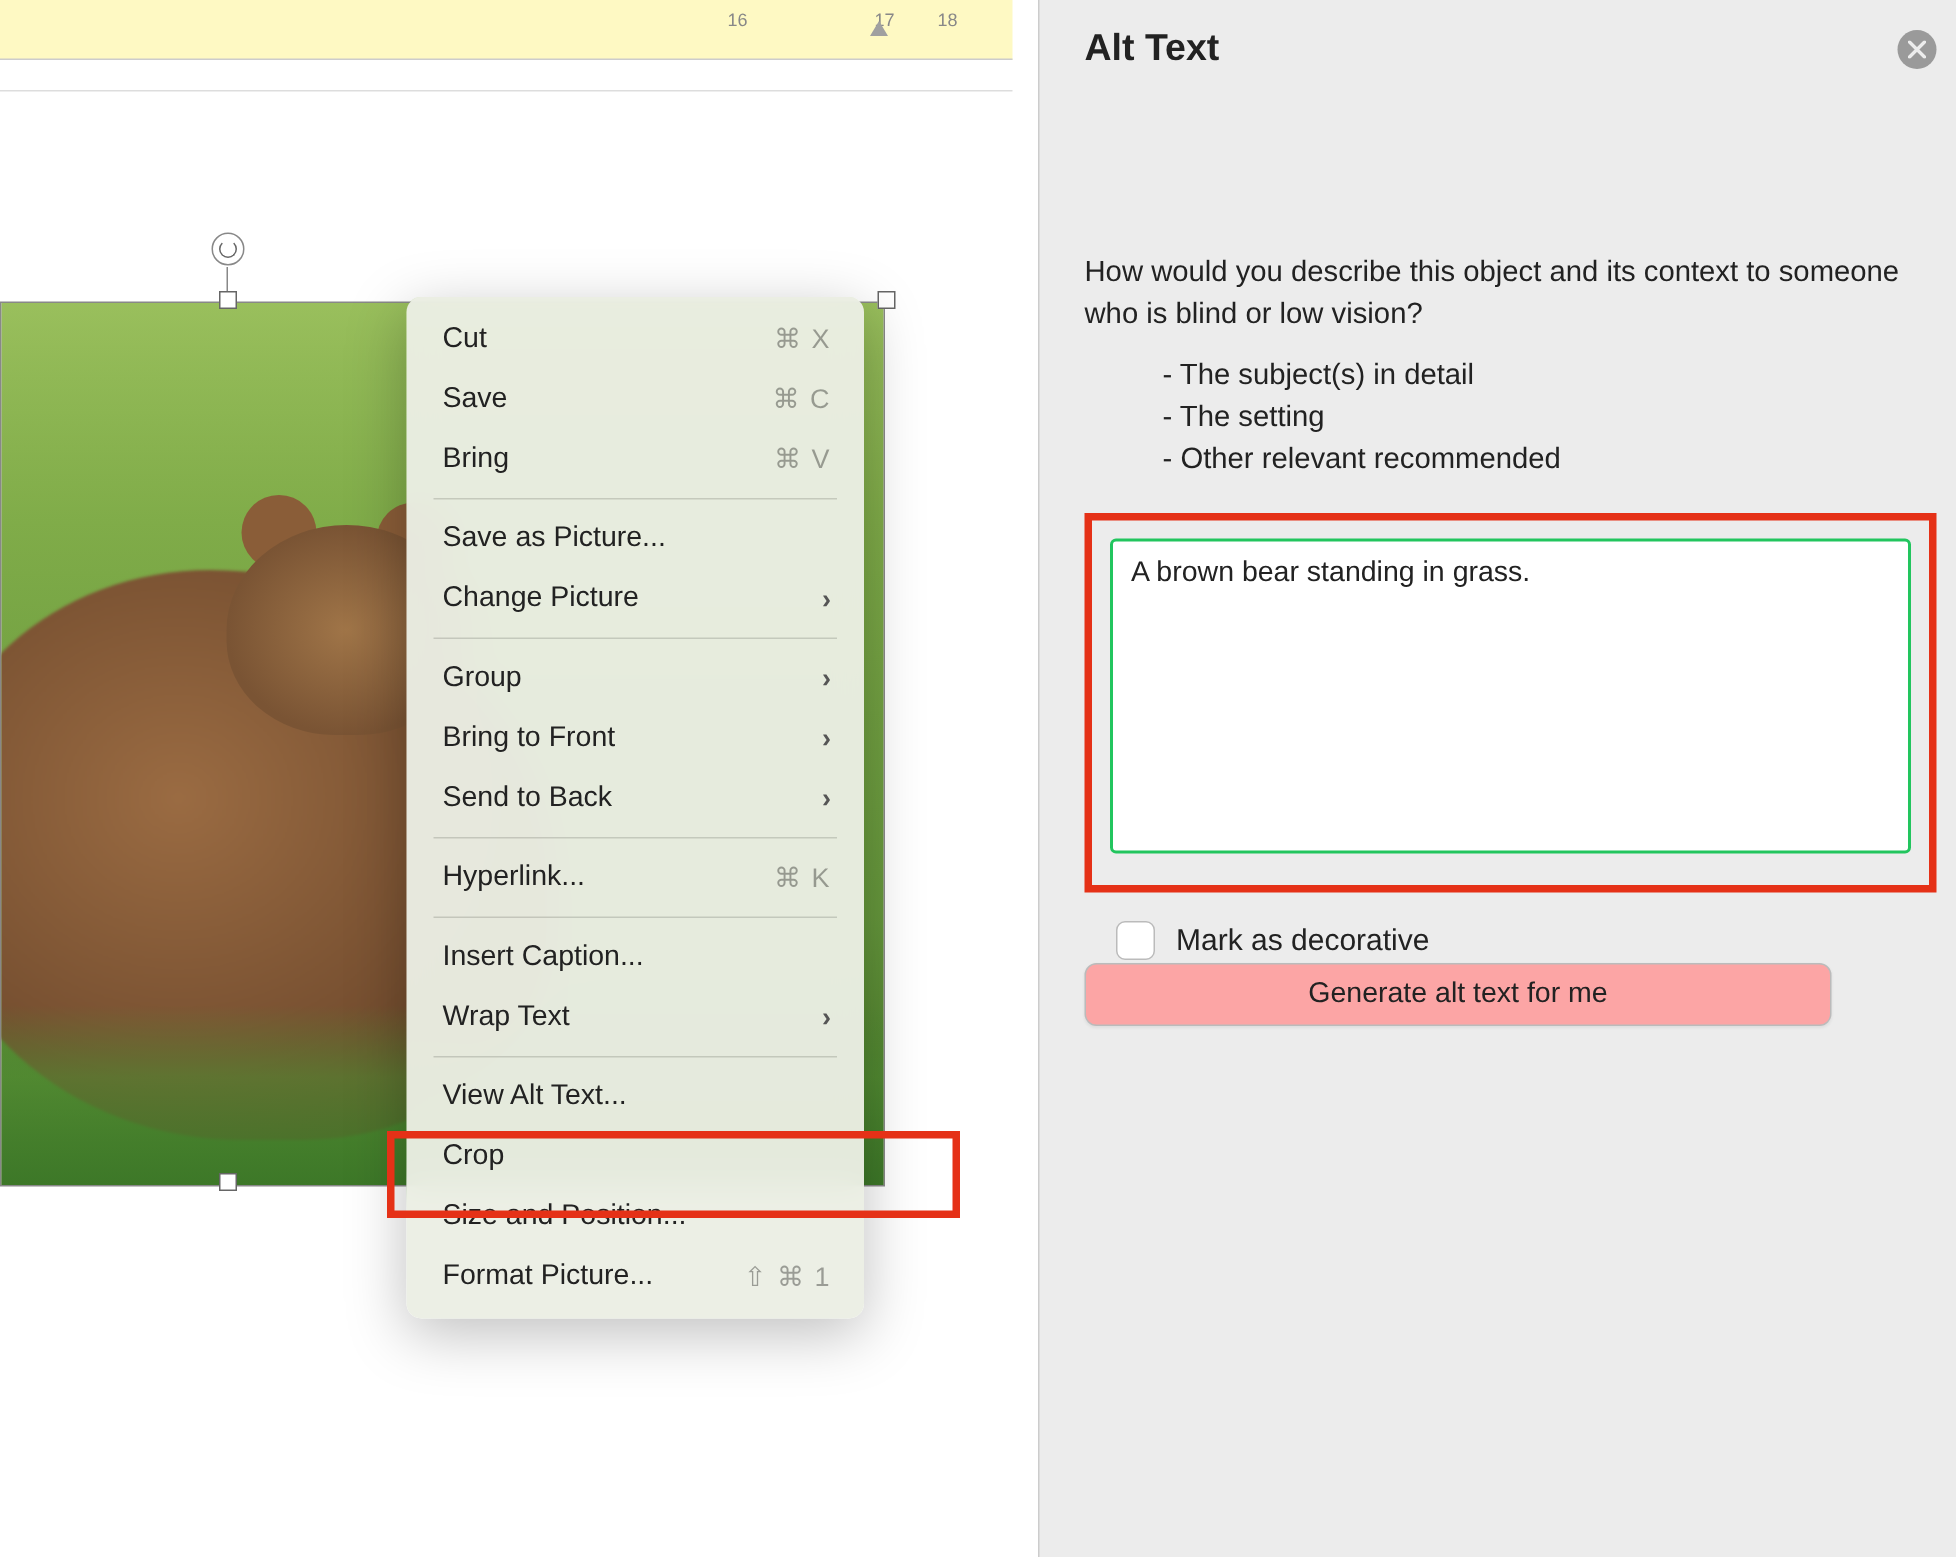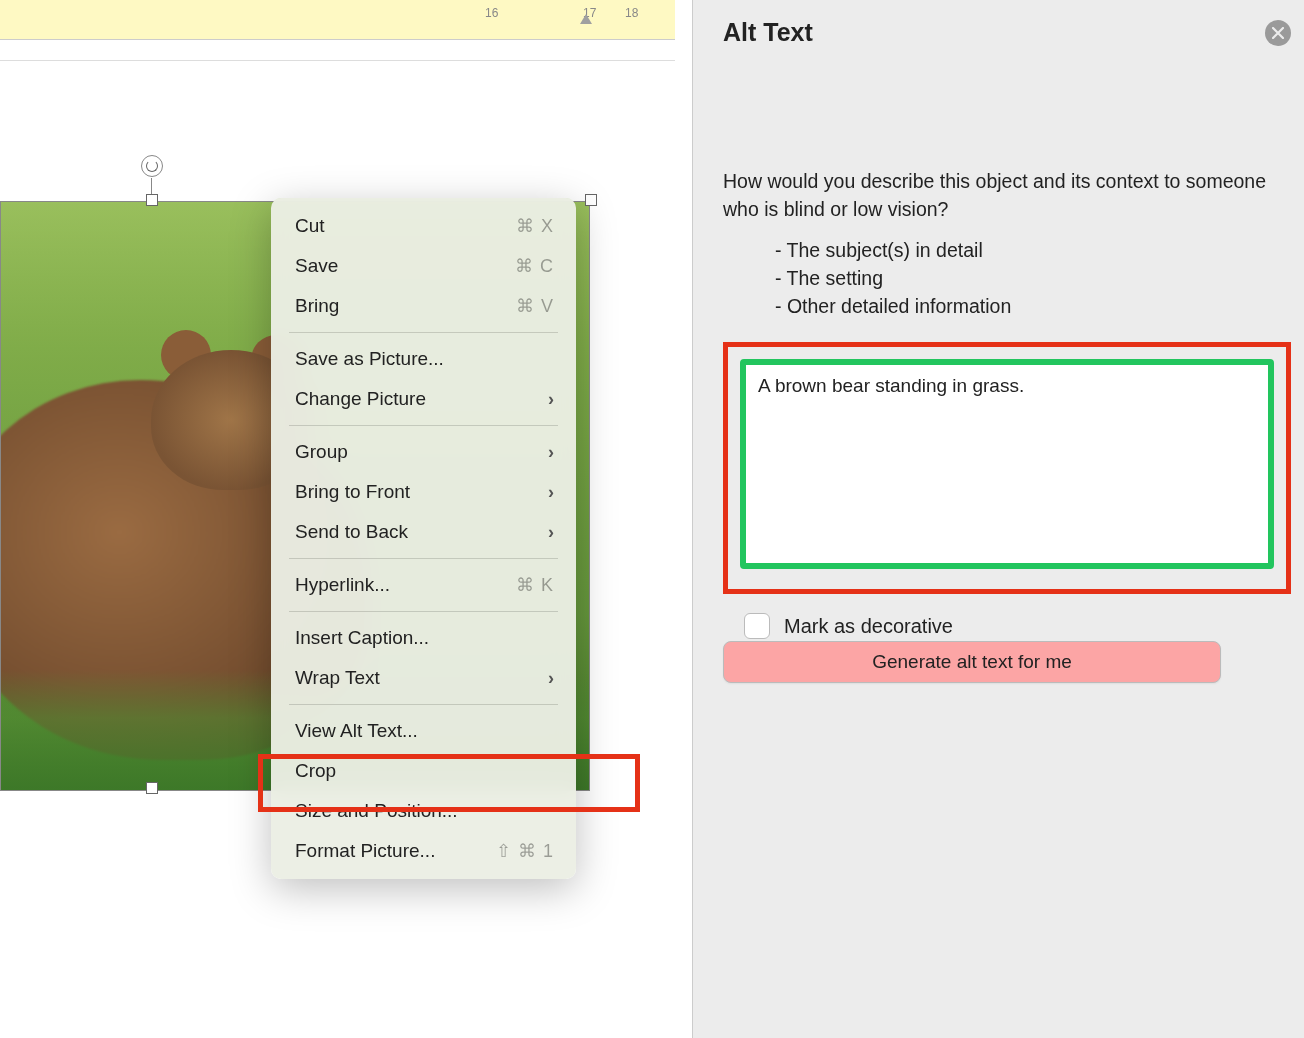--- a/index.html
+++ b/index.html
@@ -254,21 +254,21 @@
     
     .textbox-wrap {
       margin-top: 22px;
       border: 5px solid #e53117;
       padding: 12px;
     }
     .alt-textarea {
       width: 100%;
       height: 210px;
       background: #fff;
-      border: 6px solid #22c55e;
+      border: 2px solid #22c55e;
       border-radius: 4px;
       padding: 10px 12px;
       font-size: 19px;
       font-family: inherit;
       resize: none;
       color: #222;
     }
     
     .checkbox-row {
       display: flex;
@@ -407,21 +407,21 @@
           <path d="M1 1 L11 11 M11 1 L1 11" stroke="#ececec" stroke-width="2.2" stroke-linecap="round"></path>
         </svg>
     </div>
   </div>
 
   <div class="panel-body">
     <div>How would you describe this object and its context to someone who is blind or low vision?</div>
     <div class="bullets">
       <div>The subject(s) in detail</div>
       <div>The setting</div>
-      <div>Other detailed information</div>
+      <div>Other relevant recommended</div>
     </div>
 
 
     <div class="textbox-wrap">
       <textarea class="alt-textarea" style="">A brown bear standing in grass.</textarea>
     </div>
 
     <div class="checkbox-row">
       <div class="checkbox"></div>
       <div class="checkbox-label">Mark as decorative</div>

